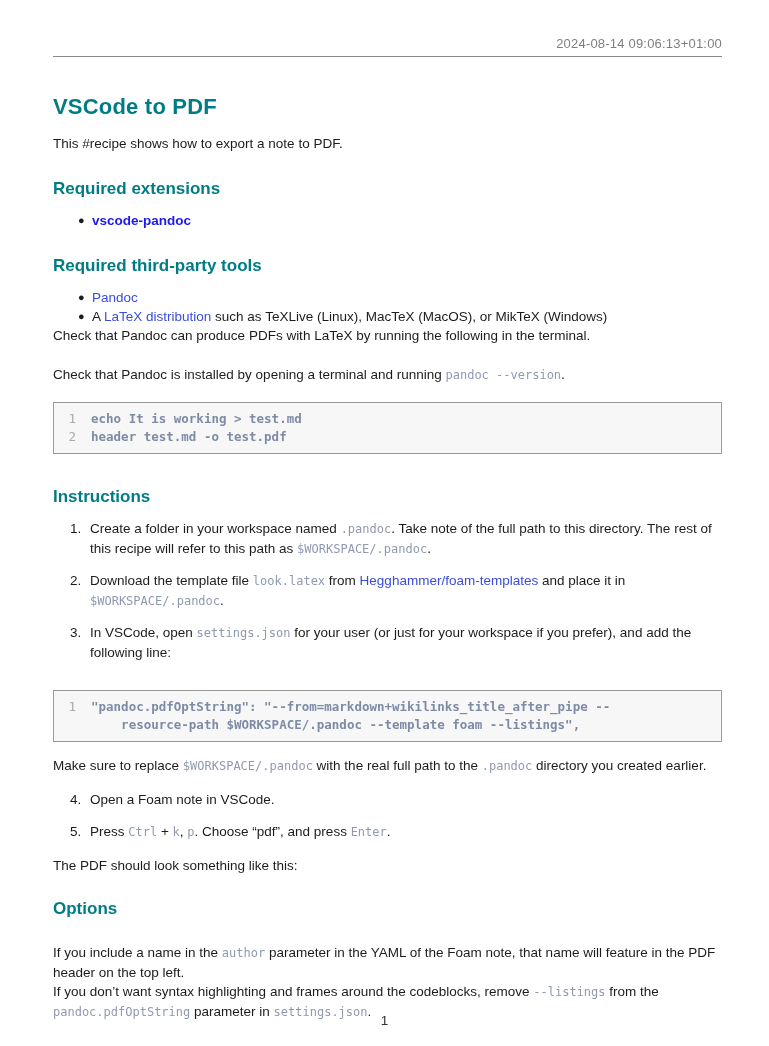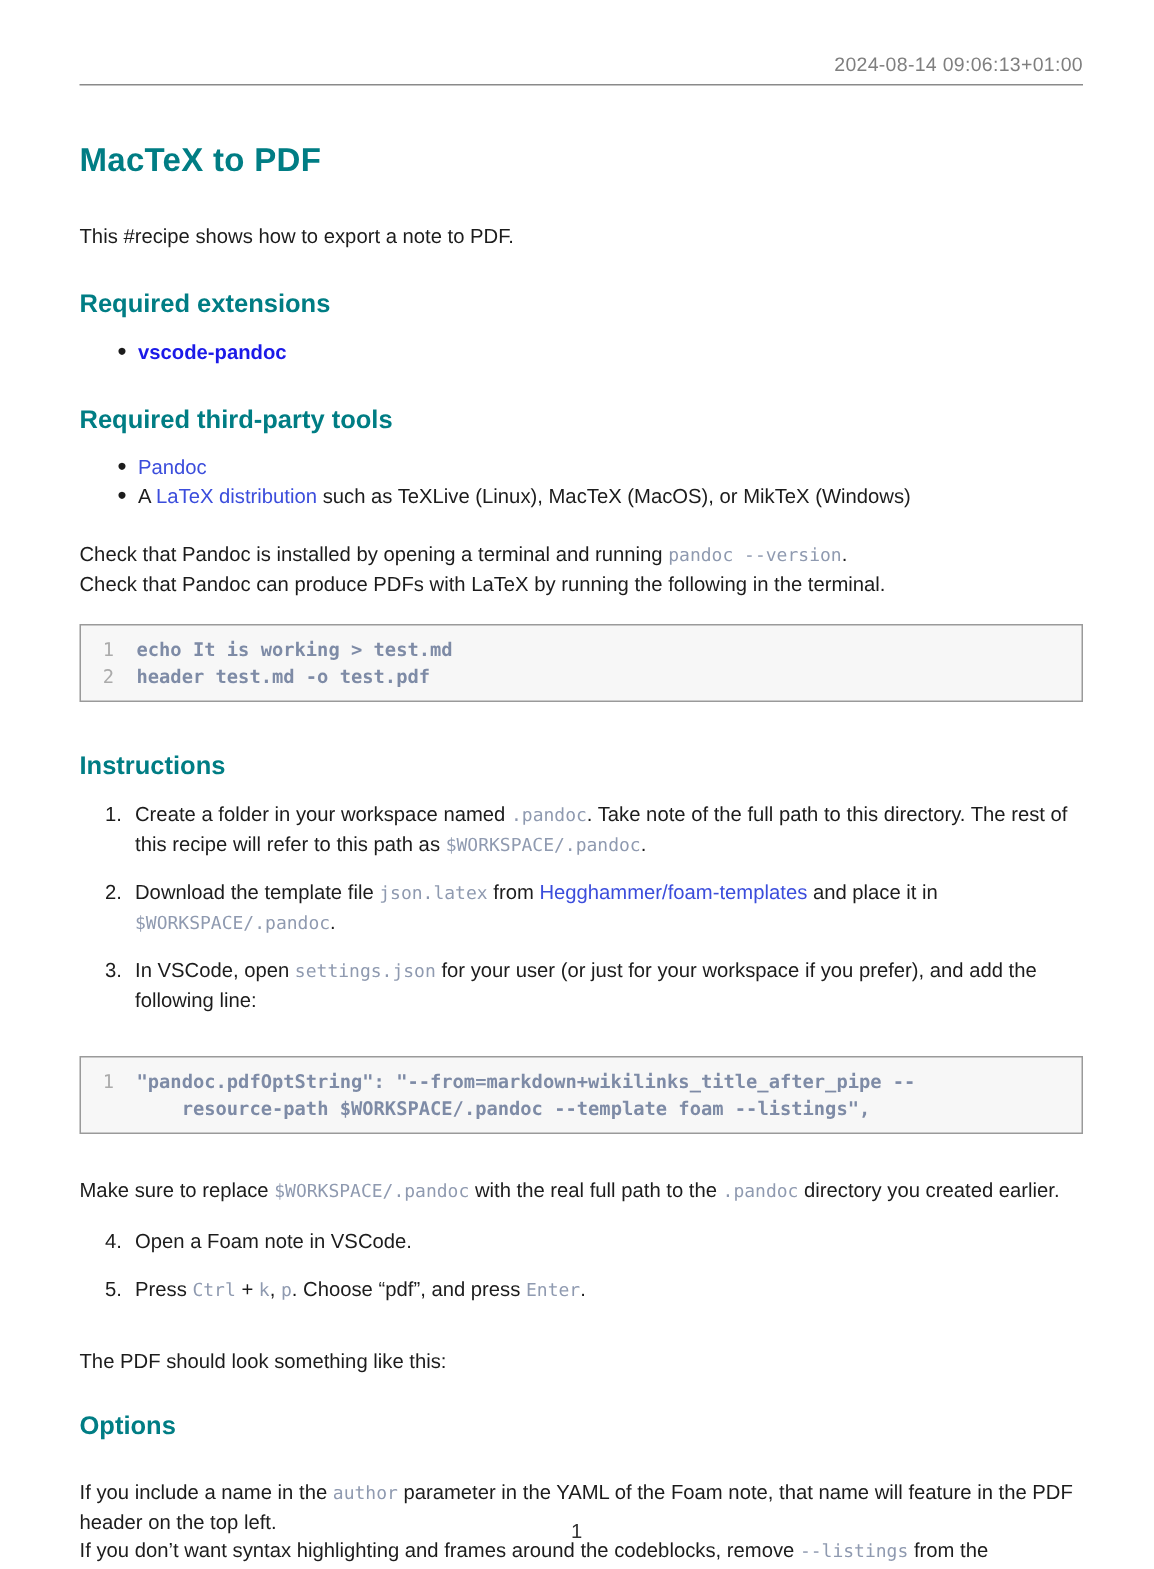--- a/index.html
+++ b/index.html
@@ -14,21 +14,21 @@
     font-family:"Liberation Sans", sans-serif; color:var(--body);
     padding:34px 47px 0 53px; overflow:hidden;
   }
   .doc-header{ text-align:right; }
   .doc-date{ font-size:13px; color:var(--datecolor); letter-spacing:0.2px;text-align:right; }
   .header-rule{ border:none; border-top:1.5px solid var(--rule); margin-top:4px; }
 
   h1.title{ color:var(--heading); font-size:22px; font-weight:bold; margin-top:37px; letter-spacing:0.2px;}
   h2.sec{ color:var(--heading); font-size:17px; font-weight:bold; margin-top:26px; }
 
-  p.body-par{ font-size:13.5px; line-height:19px; margin-top:28px; }
+  p.body-par{ font-size:13.5px; line-height:19px; margin-top:14px; }
   p.tight{ margin-top:0; }
 
   ul.blist, ol.nlist{ list-style:none; margin-top:12px; }
   .li-row{ display:flex; font-size:13.5px; line-height:19px; margin-top:10px; }
   .li-row:first-child{ margin-top:0; }
   .bullet-marker{ width:14px; margin-left:25px; flex:none; font-size:11px; line-height:19px; }
   .num-marker{ width:20px; margin-left:17px; flex:none; text-align:left; }
   .li-body{ flex:1; }
 
   .icode{ font-family:"DejaVu Sans Mono", monospace; font-size:12px; color:var(--icode); }
@@ -52,21 +52,21 @@
 </head>
 <body>
 
 <div class="page">
 
   <div class="doc-header">
     <span class="doc-date">2024-08-14 09:06:13+01:00</span>
     <hr class="header-rule">
   </div>
 
-  <h1 class="title">MacTeX to PDF</h1>
+  <h1 class="title">VSCode to PDF</h1>
 
   <p class="body-par"><span>This #recipe shows how to export a note to PDF.</span></p>
 
   <h2 class="sec">Required extensions</h2>
   <ul class="blist">
     <li class="li-row">
       <span class="bullet-marker">●</span>
       <span class="li-body"><span class="link bold">vscode-pandoc</span></span>
     </li>
   </ul>
@@ -76,37 +76,37 @@
     <li class="li-row">
       <span class="bullet-marker">●</span>
       <span class="li-body"><span class="link">Pandoc</span></span>
     </li>
     <li class="li-row" style="margin-top:0;">
       <span class="bullet-marker">●</span>
       <span class="li-body"><span>A </span><span class="link">LaTeX distribution</span><span> such as TeXLive (Linux), MacTeX (MacOS), or MikTeX (Windows)</span></span>
     </li>
   </ul>
 
+  <p class="body-par tight"><span>Check that Pandoc can produce PDFs with LaTeX by running the following in the terminal.</span></p>
   <p class="body-par gap-lg" style="margin-top:20px;"><span>Check that Pandoc is installed by opening a terminal and running </span><span class="icode">pandoc --version</span><span>.</span></p>
-  <p class="body-par tight"><span>Check that Pandoc can produce PDFs with LaTeX by running the following in the terminal.</span></p>
 
   <div class="codeblock">
       <div class="code-line"><span class="lineno">1</span><span class="code-text">echo It is working &gt; test.md</span></div>
       <div class="code-line"><span class="lineno">2</span><span class="code-text">header test.md -o test.pdf</span></div>
     </div>
 
   <h2 class="sec gap-xl" style="margin-top:33px;">Instructions</h2>
   <ol class="nlist">
     <li class="li-row">
       <span class="num-marker">1.</span>
       <span class="li-body"><span>Create a folder in your workspace named </span><span class="icode">.pandoc</span><span>.  Take note of the full path to this directory. The rest of this recipe will refer to this path as </span><span class="icode">$WORKSPACE/.pandoc</span><span>.</span></span>
     </li>
     <li class="li-row" style="margin-top:12px;">
       <span class="num-marker">2.</span>
-      <span class="li-body"><span>Download the template file </span><span class="icode">json.latex</span><span> from </span><span class="link">Hegghammer/foam-templates</span><span> and place it in </span><span class="icode">$WORKSPACE/.pandoc</span><span>.</span></span>
+      <span class="li-body"><span>Download the template file </span><span class="icode">look.latex</span><span> from </span><span class="link">Hegghammer/foam-templates</span><span> and place it in </span><span class="icode">$WORKSPACE/.pandoc</span><span>.</span></span>
     </li>
     <li class="li-row" style="margin-top:12px;">
       <span class="num-marker">3.</span>
       <span class="li-body"><span>In VSCode, open </span><span class="icode">settings.json</span><span> for your user (or just for your workspace if you prefer), and add the following line:</span></span>
     </li>
   </ol>
 
   <div class="codeblock" style="margin-top:28px;">
       <div class="code-line"><span class="lineno">1</span><span class="code-text">"pandoc.pdfOptString": "--from=markdown+wikilinks_title_after_pipe --</span></div>
       <div class="code-line"><span class="lineno"></span><span class="code-text">    resource-path $WORKSPACE/.pandoc --template foam --listings",</span></div>

